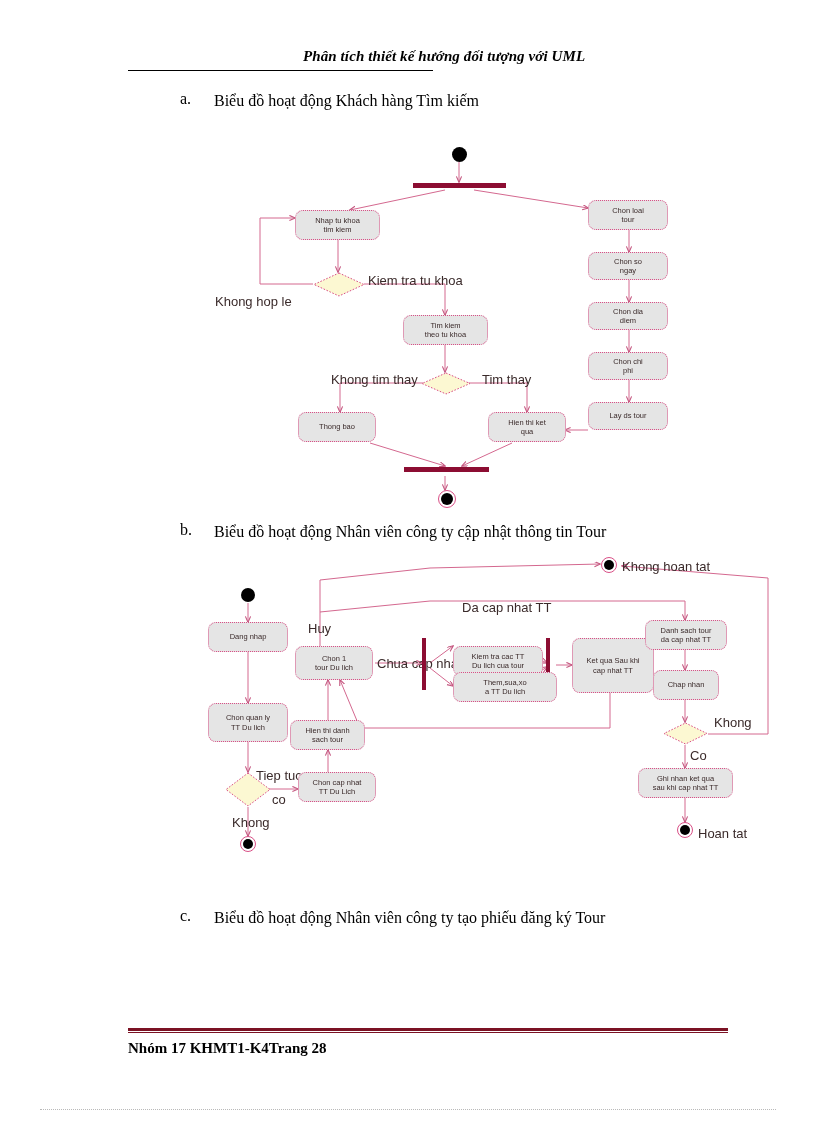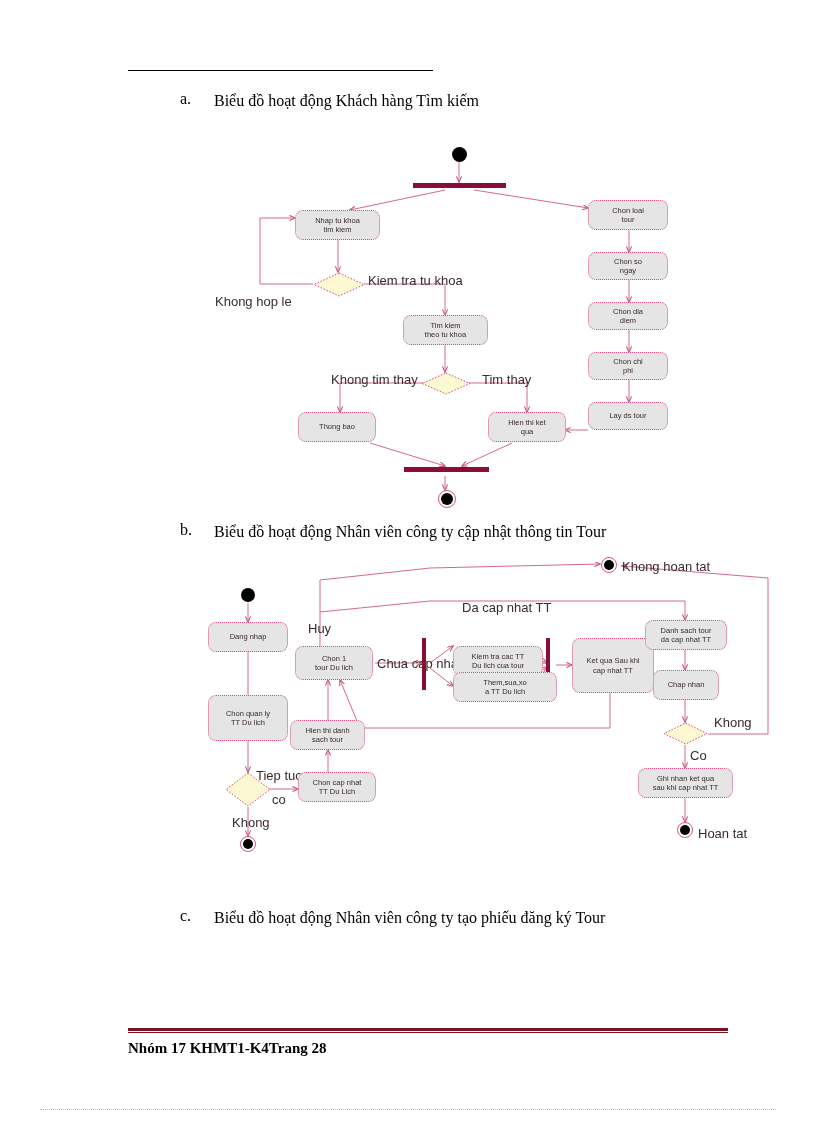--- a/index.html
+++ b/index.html
@@ -84,20 +84,21 @@
   }
 </style>
 </head>
 <body>
 
 <div class="page">
 
   <div class="hdr">
     <div class="hdr-rule"></div>
   </div>
+  <div class="hdr-title">Phân tích thiết kế hướng đối tượng với UML</div>
 
   <div class="item" id="item-a">
     <span class="mark">a.</span>
     <span class="txt">Biểu đồ hoạt động Khách hàng Tìm kiếm</span>
   </div>
 
   <div class="diagram" id="diagram-a" style="left:240px;top:140px;width:460px;height:380px;">
 
     <svg width="460" height="380">
       <defs>
@@ -280,21 +281,21 @@
         <path d="M518,174 L578,174 L578,18 L432,6"></path>
       </g>
     </svg>
 
     <div class="initnode" style="left:51px;top:28px;width:14px;height:14px;"></div>
     <div class="nodebox" style="left:18px;top:62px;width:80px;height:30px;">
       <div>
           <span>Dang nhap</span>
         </div>
     </div>
-    <div class="nodebox" style="left:18px;top:135px;width:80px;height:46px;">
+    <div class="nodebox" style="left:18px;top:143px;width:80px;height:39px;">
       <div>
         <span>Chon quan ly</span>
         <span>TT Du lich</span>
       </div>
     </div>
     <div class="diamond" style="left:35px;top:212px;width:46px;height:35px;">
       <svg width="46" height="35">
         <polygon points="23,1 45,17.5 23,34 1,17.5" fill="#fcf8d2" stroke="#d94f86" stroke-width="1" stroke-dasharray="1.6,1.6"></polygon>
       </svg>
     </div>

